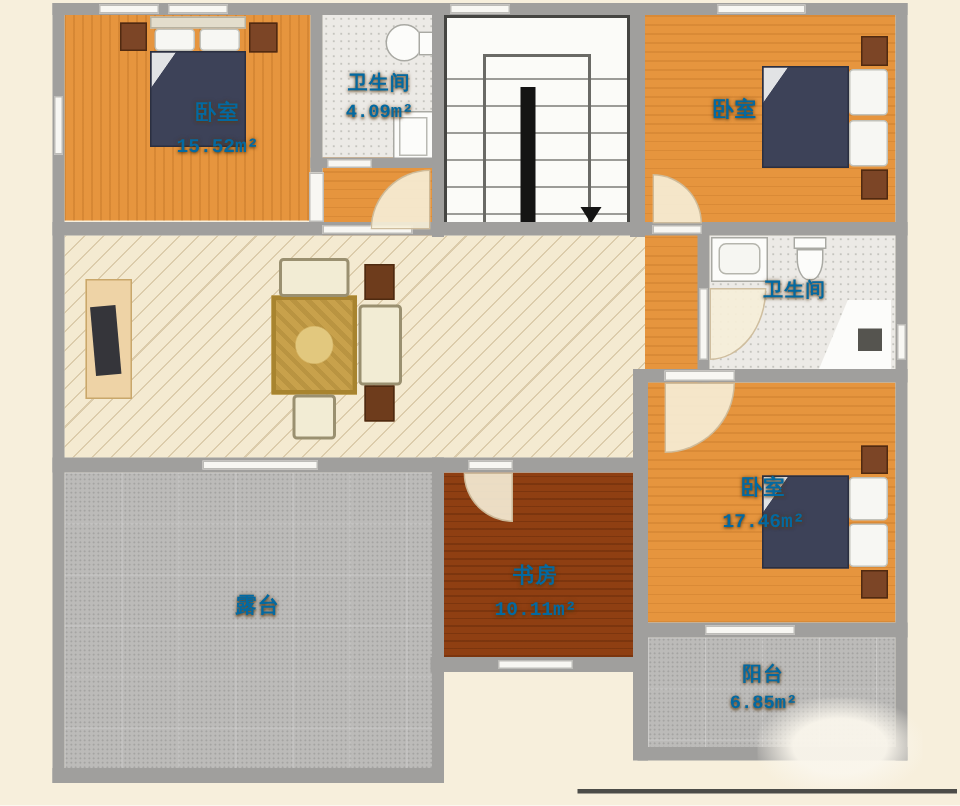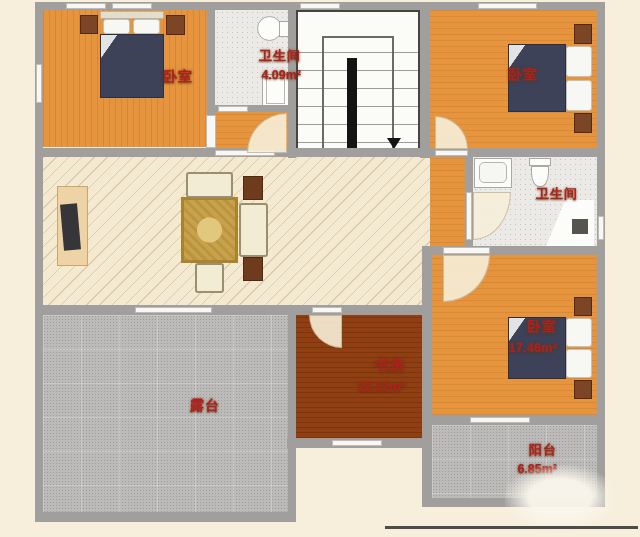--- a/index.html
+++ b/index.html
@@ -26,22 +26,22 @@
   
   .navy{background:#3d4258;border:1px solid #2b2f40;background-image:linear-gradient(125deg,#e2e3e5 0 13px,transparent 13.5px);}
   .pillow{background:#f7f7f3;border:1px solid #c2c2ba;border-radius:3px;}
   .nstand{background:#7c4526;border:1px solid #512a10;}
   .seat{background:#f2ecd4;border:2px solid #9a9070;border-radius:3px;}
   .btable{background:#6e3c1c;border:1px solid #4e2a10;}
   .fixt{background:#fcfcfa;border:1px solid #a9a9a3;}
   
   #stairs{background:#fbfbf8;border:2px solid #454542;}
   
-  .rlabel{position:absolute;text-align:right;color:#b91c1c;
-    text-shadow:0 1px 2px rgba(90,60,20,.85),0 0 3px rgba(90,60,20,.5);line-height:1.55;}
+  .rlabel{position:absolute;text-align:center;color:#0369a1;
+    text-shadow:0 1px 2px rgba(90,60,20,.85),0 0 3px rgba(90,60,20,.5);line-height:1.55;font-family:Liberation Mono, monospace;}
   .rname{font-size:14px;font-weight:bold;letter-spacing:1px;}
   .rarea{font-size:13px;font-weight:bold;}
 </style>
 </head>
 <body>
 
 <div id="plan">
 
   <div class="abs wood-v" style="left:43px;top:10px;width:164px;height:137px"></div>
   <div class="abs tile" style="left:215px;top:10px;width:73px;height:95px"></div>
@@ -138,36 +138,37 @@
   <div class="abs win" style="left:598px;top:216px;width:6px;height:24px"></div>
 
   <div class="abs arc" style="left:247px;top:113px;width:40px;height:40px;border-top-left-radius:100% 100%"></div>
   <div class="abs arc" style="left:435px;top:116px;width:33px;height:33px;border-top-right-radius:100% 100%"></div>
   <div class="abs arc" style="left:473px;top:192px;width:38px;height:48px;border-bottom-right-radius:100% 100%"></div>
   <div class="abs arc" style="left:443px;top:255px;width:47px;height:47px;border-bottom-right-radius:100% 100%"></div>
   <div class="abs arc" style="left:309px;top:315px;width:33px;height:33px;border-bottom-left-radius:100% 100%"></div>
 
   <div class="rlabel" style="left:97px;top:66px;width:96px">
     <div class="rname">卧室</div>
+    <div class="rarea">15.52m²</div>
   </div>
   <div class="rlabel" style="left:205px;top:46px;width:96px">
     <div class="rname" style="font-size:13px">卫生间</div>
     <div class="rarea" style="font-size:12.5px">4.09m²</div>
   </div>
   <div class="rlabel" style="left:442px;top:64px;width:96px">
     <div class="rname">卧室</div>
   </div>
   <div class="rlabel" style="left:482px;top:184px;width:96px">
     <div class="rname" style="font-size:13px">卫生间</div>
   </div>
   <div class="rlabel" style="left:461px;top:316px;width:96px">
     <div class="rname">卧室</div>
     <div class="rarea">17.46m²</div>
   </div>
-  <div class="rlabel" style="left:309px;top:355px;width:96px">
+  <div class="rlabel" style="left:309px;top:375px;width:96px">
     <div class="rname">书房</div>
     <div class="rarea">10.11m²</div>
   </div>
   <div class="rlabel" style="left:124px;top:395px;width:96px">
     <div class="rname">露台</div>
   </div>
   <div class="rlabel" style="left:461px;top:440px;width:96px">
     <div class="rname" style="font-size:13px">阳台</div>
     <div class="rarea" style="font-size:12.5px">6.85m²</div>
   </div>

